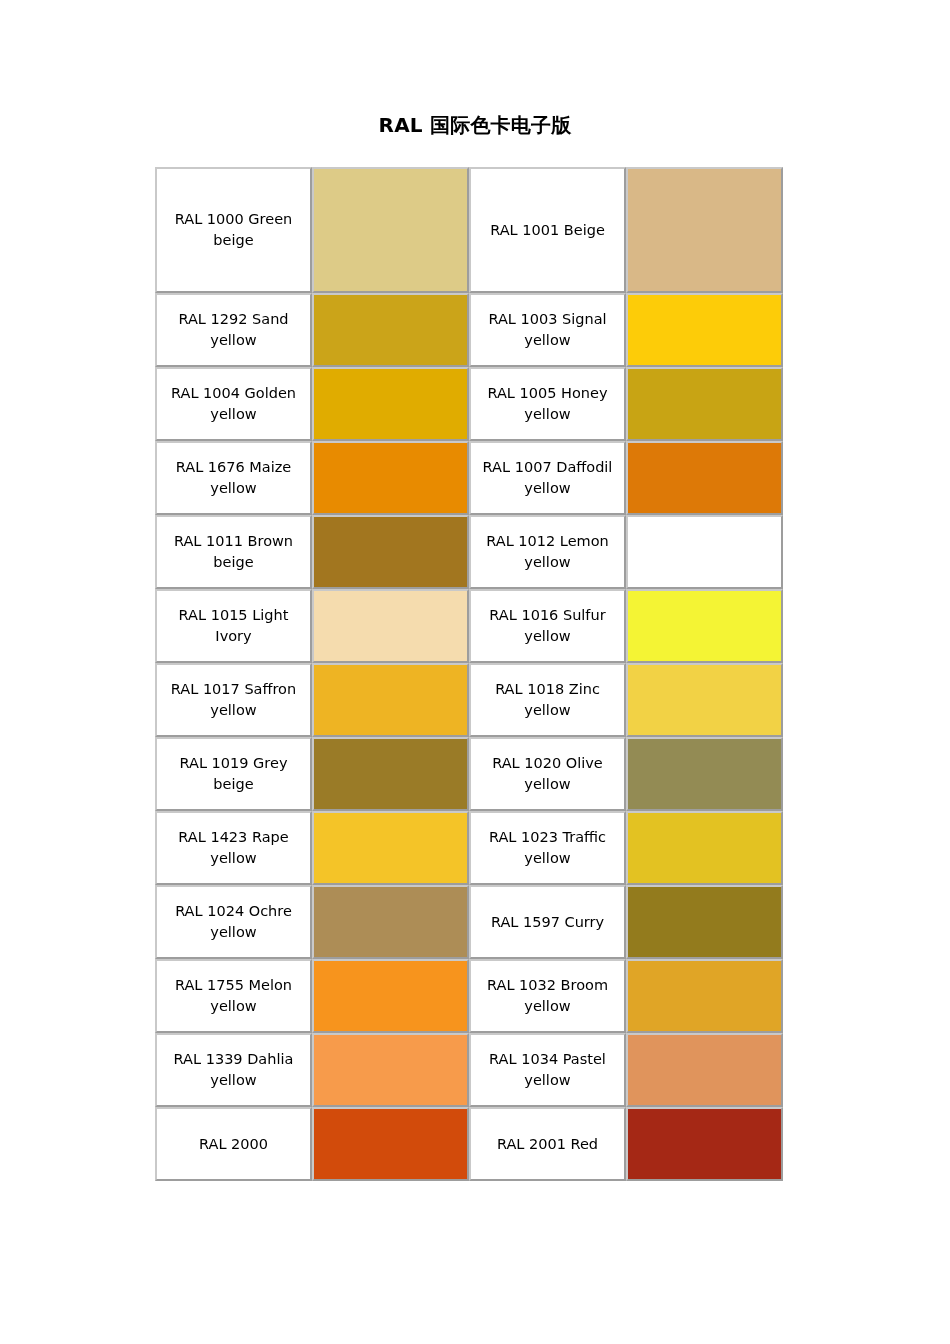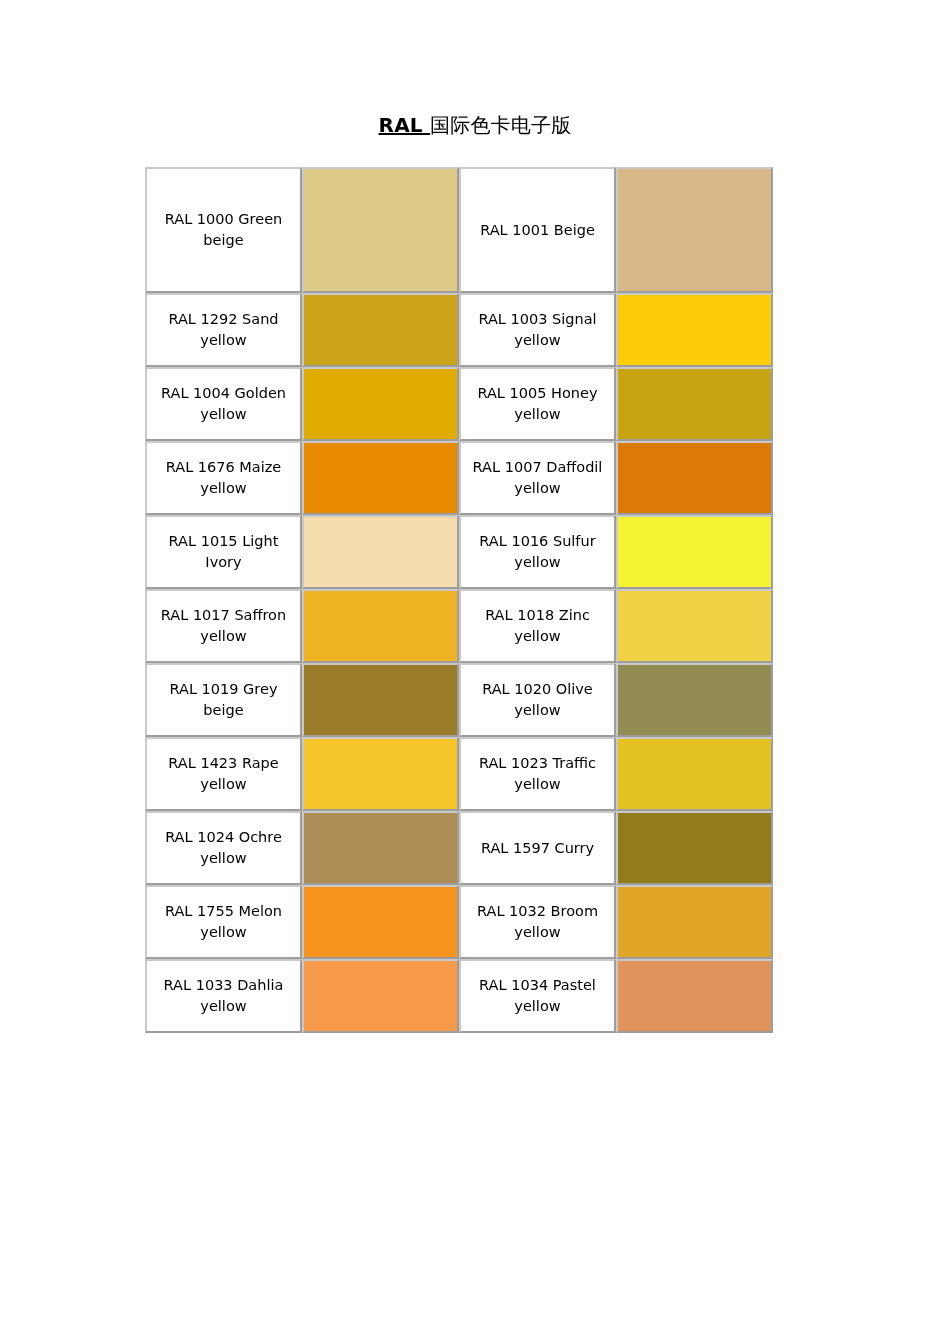--- a/index.html
+++ b/index.html
@@ -26,29 +26,28 @@
     top: 112px;
     width: 950px;
     text-align: center;
     font-size: 20px;
     line-height: 26px;
     letter-spacing: 0.2px;
     white-space: nowrap;
   }
   .doc-title .title-latin {
     font-weight: bold;
-    text-decoration: underline;
   }
   .doc-title .title-cjk {
-    font-weight: normal;
+    font-weight: bold;
     margin-top: 13px;
   }
   .color-table {
     position: absolute;
-    left: 145px;
+    left: 155px;
     top: 167px;
     width: 628px;
     border-collapse: separate;
     border-spacing: 0;
     table-layout: fixed;
     border-radius: 10px;
   }
   .color-table tr {
     height: 74px;
   }
@@ -131,20 +130,30 @@
           <td class="cell cell-label">RAL 1676 Maize yellow</td>
           <td class="cell cell-swatch">
             <span class="swatch-fill" style="background: rgb(232, 139, 0);"></span>
           </td>
           <td class="cell cell-label">RAL 1007 Daffodil yellow</td>
           <td class="cell cell-swatch">
             <span class="swatch-fill" style="background: rgb(221, 121, 7);"></span>
           </td>
         </tr>
         <tr>
+          <td class="cell cell-label">RAL 1011 Brown beige</td>
+          <td class="cell cell-swatch">
+            <span class="swatch-fill" style="background: rgb(162, 118, 31);"></span>
+          </td>
+          <td class="cell cell-label">RAL 1012 Lemon yellow</td>
+          <td class="cell cell-swatch">
+            <span class="swatch-fill"></span>
+          </td>
+        </tr>
+        <tr>
           <td class="cell cell-label">RAL 1015 Light Ivory</td>
           <td class="cell cell-swatch">
             <span class="swatch-fill" style="background: rgb(245, 220, 174);"></span>
           </td>
           <td class="cell cell-label">RAL 1016 Sulfur yellow</td>
           <td class="cell cell-swatch">
             <span class="swatch-fill" style="background: rgb(244, 244, 52);"></span>
           </td>
         </tr>
         <tr>
@@ -191,25 +200,35 @@
           <td class="cell cell-label">RAL 1755 Melon yellow</td>
           <td class="cell cell-swatch">
             <span class="swatch-fill" style="background: rgb(247, 148, 29);"></span>
           </td>
           <td class="cell cell-label">RAL 1032 Broom yellow</td>
           <td class="cell cell-swatch">
             <span class="swatch-fill" style="background: rgb(224, 165, 38);"></span>
           </td>
         </tr>
         <tr>
-          <td class="cell cell-label">RAL 1033 Dahlia yellow</td>
+          <td class="cell cell-label">RAL 1339 Dahlia yellow</td>
           <td class="cell cell-swatch">
             <span class="swatch-fill" style="background: rgb(247, 155, 75);"></span>
           </td>
           <td class="cell cell-label">RAL 1034 Pastel yellow</td>
           <td class="cell cell-swatch">
             <span class="swatch-fill" style="background: rgb(224, 148, 92);"></span>
+          </td>
+        </tr>
+        <tr>
+          <td class="cell cell-label">RAL 2000</td>
+          <td class="cell cell-swatch">
+            <span class="swatch-fill" style="background: rgb(210, 75, 11);"></span>
+          </td>
+          <td class="cell cell-label">RAL 2001 Red</td>
+          <td class="cell cell-swatch">
+            <span class="swatch-fill" style="background: rgb(165, 40, 21);"></span>
           </td>
         </tr>
       </tbody>
   </table>
 
 </div>
 
 </body></html>

